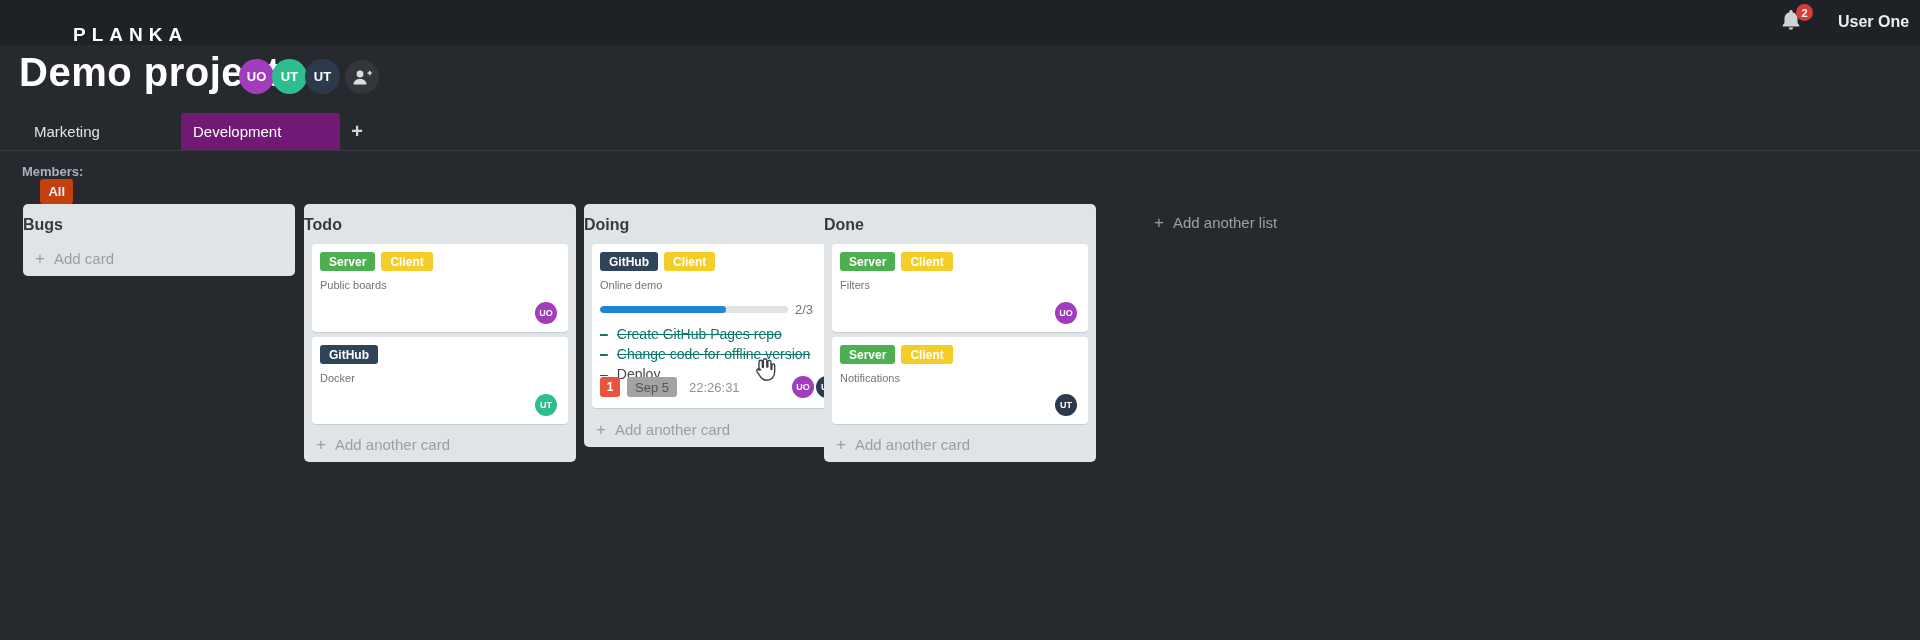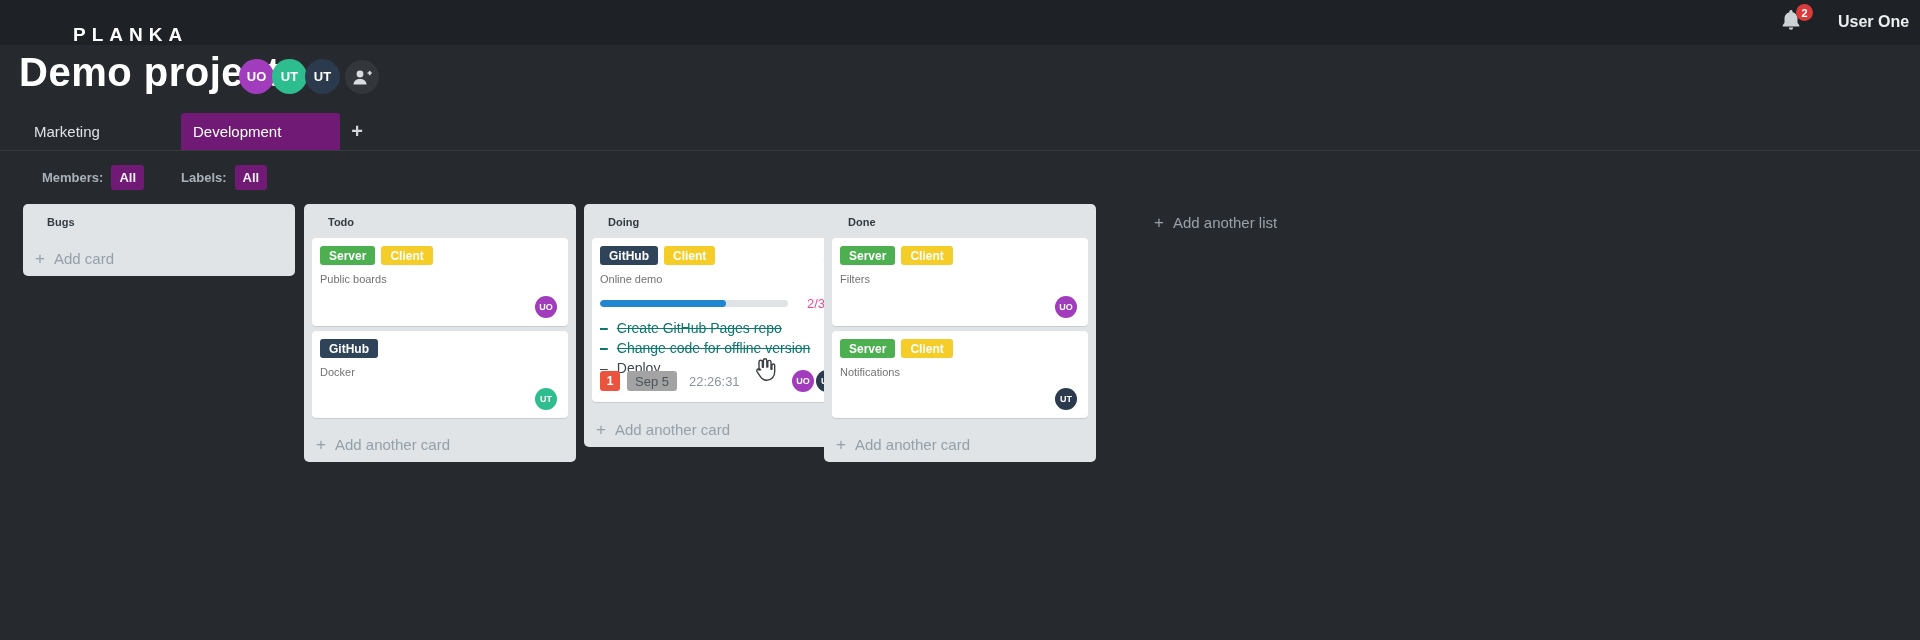--- a/index.html
+++ b/index.html
@@ -30,52 +30,52 @@
   
   .tabs { position:absolute; top:113px; left:0; width:1920px; height:38px; border-bottom:1px solid rgba(255,255,255,.08); }
   .tab { position:absolute; top:0; height:37px; width:159px; display:flex; align-items:center; padding:0 12px;
     font-size:15px; font-weight:400; color:#dfe2e5; cursor:pointer; }
   .tab-marketing { left:22px; }
   .tab-development { left:181px; background:#701a75; border-radius:3px 3px 0 0; color:#ffffff; }
   .tab-add { position:absolute; left:342px; top:0; width:30px; height:37px; display:flex; align-items:center; justify-content:center;
     color:#d2d6da; font-size:20px; font-weight:700; cursor:pointer; }
 
   
-  .filters { position:absolute; top:164px; left:42px; display:flex; align-items:center; height:26px; }
+  .filters { position:absolute; top:164px; left:22px; display:flex; align-items:center; height:26px;flex-direction:column; }
   .filter-label { font-size:13px; font-weight:700; color:#a9b2ba; }
-  .filter-btn { margin-left:8px; background:#701a75; color:#eef0f2; border-radius:3px; padding:5px 8px;
+  .filter-btn { margin-left:8px; background:#c2410c; color:#eef0f2; border-radius:3px; padding:5px 8px;
     font-size:13px; font-weight:700; cursor:pointer;text-align:center; }
   .filter-gap { width:37px; }
 
   
   .list { position:absolute; top:204px; width:272px; background:#e0e4e7; border-radius:5px; }
   .list-bugs  { left:23px;  height:72px;  }
   .list-todo  { left:304px; height:258px; }
   .list-doing { left:584px; height:243px; }
   .list-done  { left:824px; height:258px; }
-  .list-header { padding:12px 24px 4px; font-size:11px; font-weight:700; color:#333b42; cursor:pointer; }
+  .list-header { padding:12px 0 4px; font-size:16px; font-weight:700; color:#333b42; cursor:pointer; }
   .cards { padding:0 8px; margin-top:6px; display:flex; flex-direction:column; gap:5px; }
 
   .card { position:relative; background:#ffffff; border-radius:4px; box-shadow:0 1px 0 #c5cdd3; padding:8px; cursor:pointer; }
   .h-88  { height:88px; }
   .h-87  { height:87px; }
   .h-164 { height:164px; }
   .labels { display:flex; gap:6px; }
   .chip { height:19px; display:inline-flex; align-items:center; padding:0 9px; border-radius:3px;
     color:#ffffff; font-size:12px; font-weight:700; }
   .card-title { margin-top:8px; font-size:11px; color:#737373; }
   .card-avatar { width:22px; height:22px; border-radius:50%; color:#fff; font-size:9px; font-weight:700;
     display:flex; align-items:center; justify-content:center; flex:none; }
   .corner-avatar { position:absolute; right:11px; bottom:8px; }
   .edit-icon { position:absolute; top:11px; right:11px; width:15px; height:15px; cursor:pointer; }
 
   .progress-row { display:flex; align-items:center; margin-top:11px; padding-right:2px; }
   .progress-track { width:188px; height:7px; border-radius:4px; background:#dfe3e6; overflow:hidden; }
   .progress-fill { height:100%; border-radius:4px; }
-  .progress-stat { margin-left:auto; font-size:13px; color:#ec4899; display:flex; align-items:center; gap:5px; cursor:pointer; }
+  .progress-stat { margin-left:auto; font-size:13px; color:#737373; display:flex; align-items:center; gap:17px; cursor:pointer; }
   .caret-down { width:0; height:0; border-left:4px solid transparent; border-right:4px solid transparent; border-top:5px solid #6f7d88; }
 
   .tasks { margin-top:7px; }
   .task { font-size:14px; line-height:20px; color:#3f4850; }
   .task::before { content:"–"; margin-right:9px; }
   .task.done { color:#0f766e; text-decoration:line-through; }
 
   .card-footer { position:absolute; left:8px; right:10px; bottom:10px; display:flex; align-items:center; }
   .due-badge { width:20px; height:20px; border-radius:3px; color:#fff; font-size:12px; font-weight:700;
     display:flex; align-items:center; justify-content:center; }

